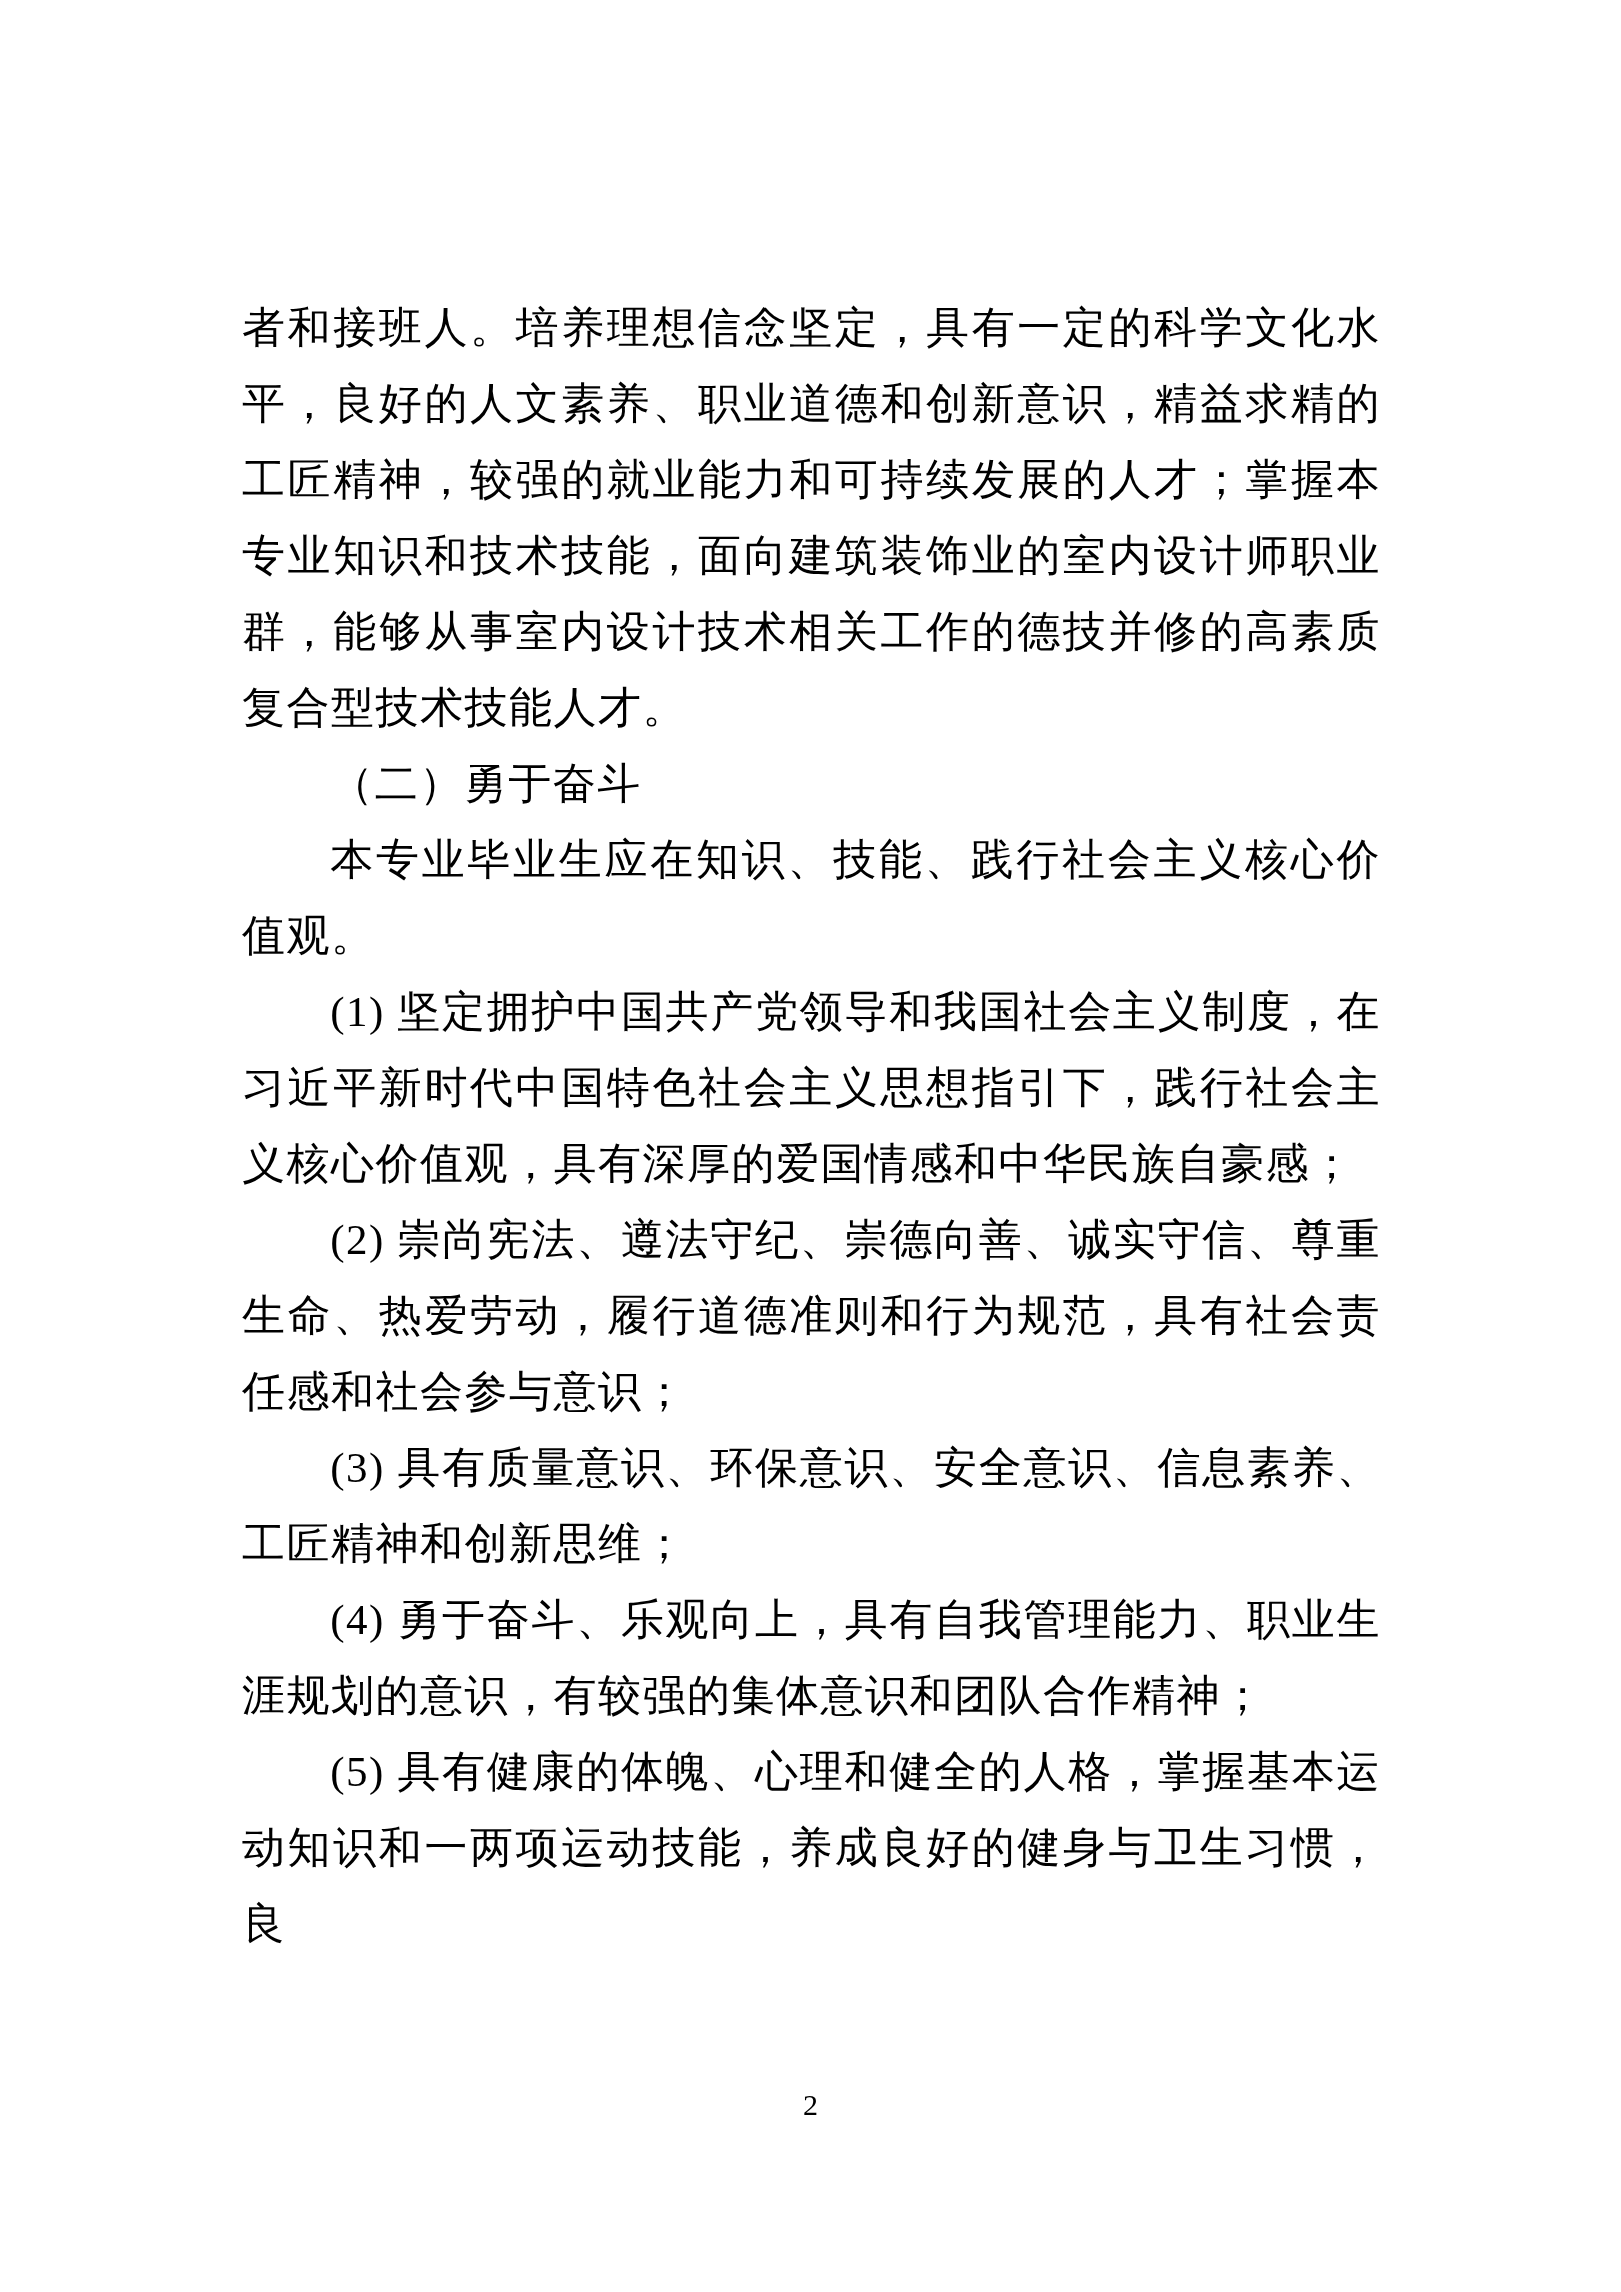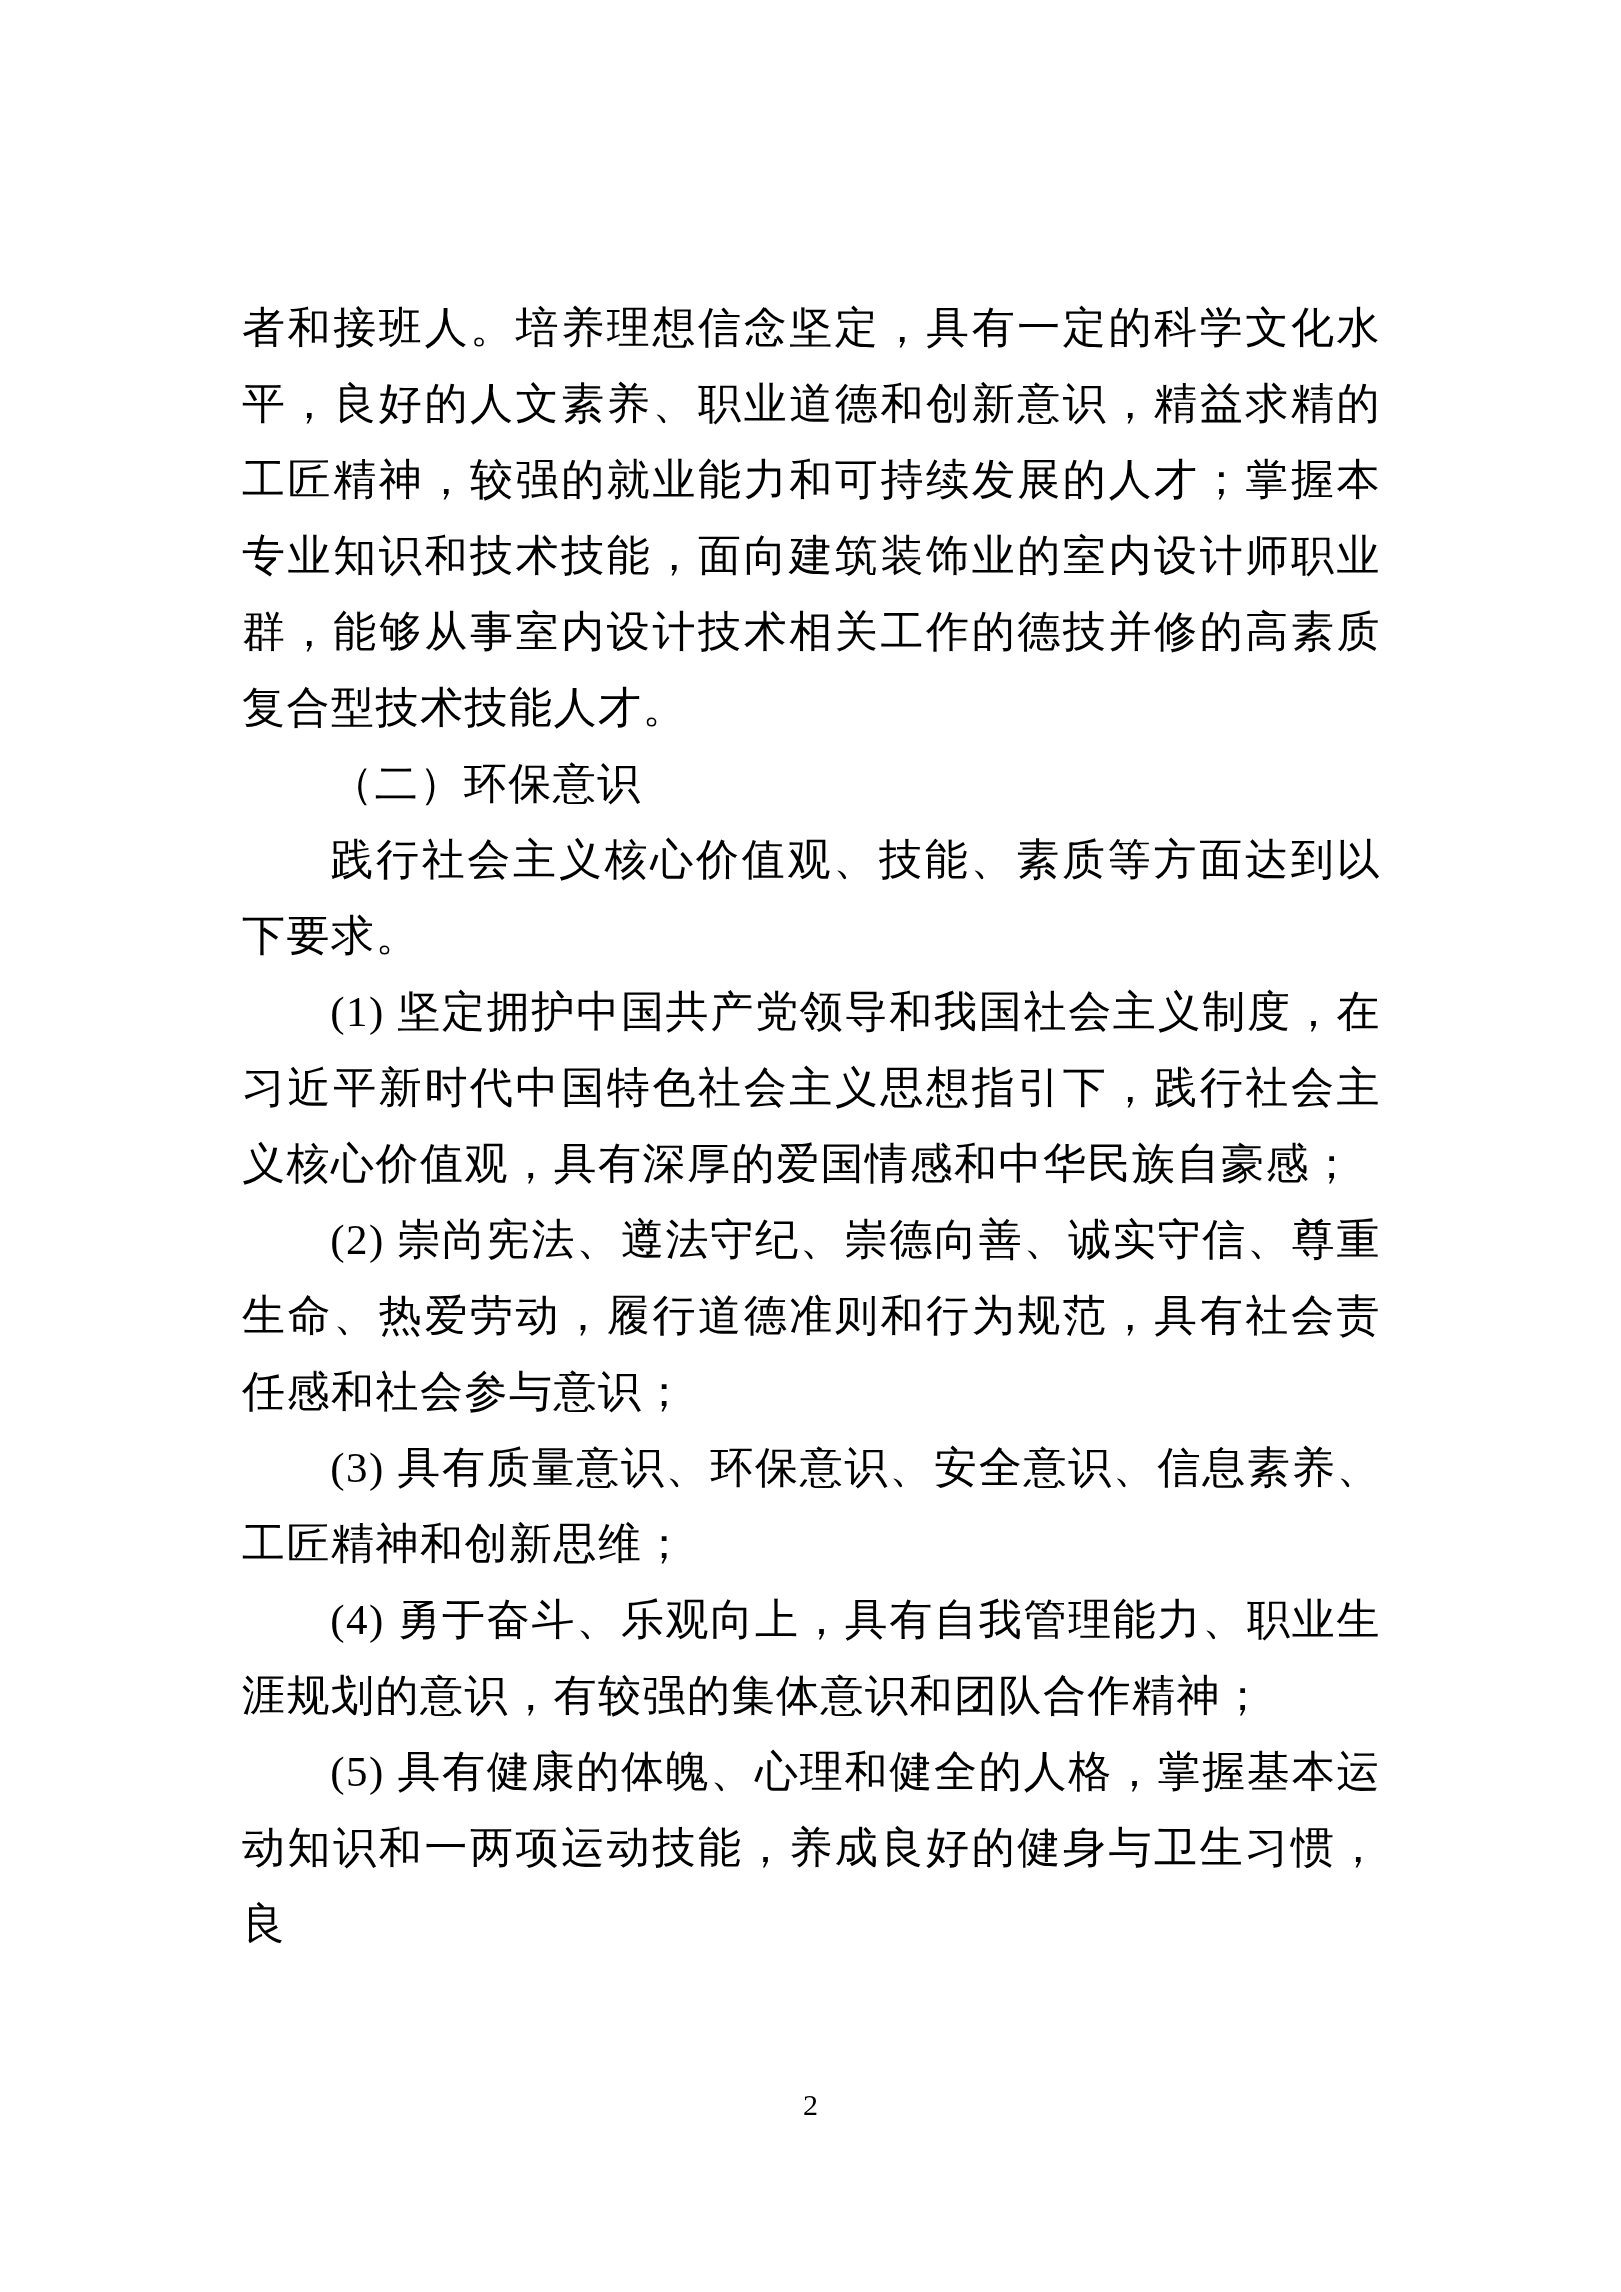--- a/index.html
+++ b/index.html
@@ -47,22 +47,22 @@
     line-height: 37px;
     letter-spacing: 0;
   }
 </style>
 </head>
 <body>
 
 <div class="page">
   <div class="body-text">
     <p class="para no-indent">者和接班人。培养理想信念坚定，具有一定的科学文化水平，良好的人文素养、职业道德和创新意识，精益求精的工匠精神，较强的就业能力和可持续发展的人才；掌握本专业知识和技术技能，面向建筑装饰业的室内设计师职业群，能够从事室内设计技术相关工作的德技并修的高素质复合型技术技能人才。</p>
-    <p class="para">（二）环保意识</p>
-    <p class="para">践行社会主义核心价值观、技能、素质等方面达到以下要求。</p>
+    <p class="para">（二）勇于奋斗</p>
+    <p class="para">本专业毕业生应在知识、技能、践行社会主义核心价值观。</p>
     <p class="para">(1) 坚定拥护中国共产党领导和我国社会主义制度，在习近平新时代中国特色社会主义思想指引下，践行社会主义核心价值观，具有深厚的爱国情感和中华民族自豪感；</p>
     <p class="para">(2) 崇尚宪法、遵法守纪、崇德向善、诚实守信、尊重生命、热爱劳动，履行道德准则和行为规范，具有社会责任感和社会参与意识；</p>
     <p class="para">(3) 具有质量意识、环保意识、安全意识、信息素养、工匠精神和创新思维；</p>
     <p class="para">(4) 勇于奋斗、乐观向上，具有自我管理能力、职业生涯规划的意识，有较强的集体意识和团队合作精神；</p>
     <p class="para">(5) 具有健康的体魄、心理和健全的人格，掌握基本运动知识和一两项运动技能，养成良好的健身与卫生习惯，良</p>
   </div>
 
   <div class="page-number">2</div>
 </div>
 

